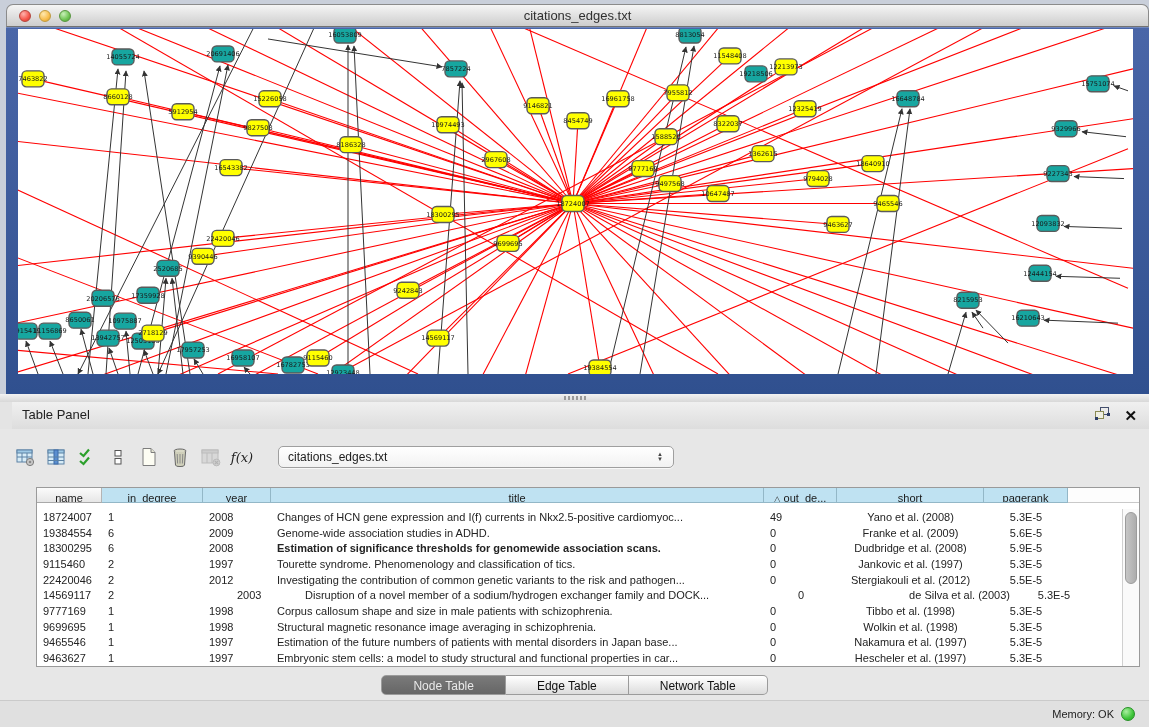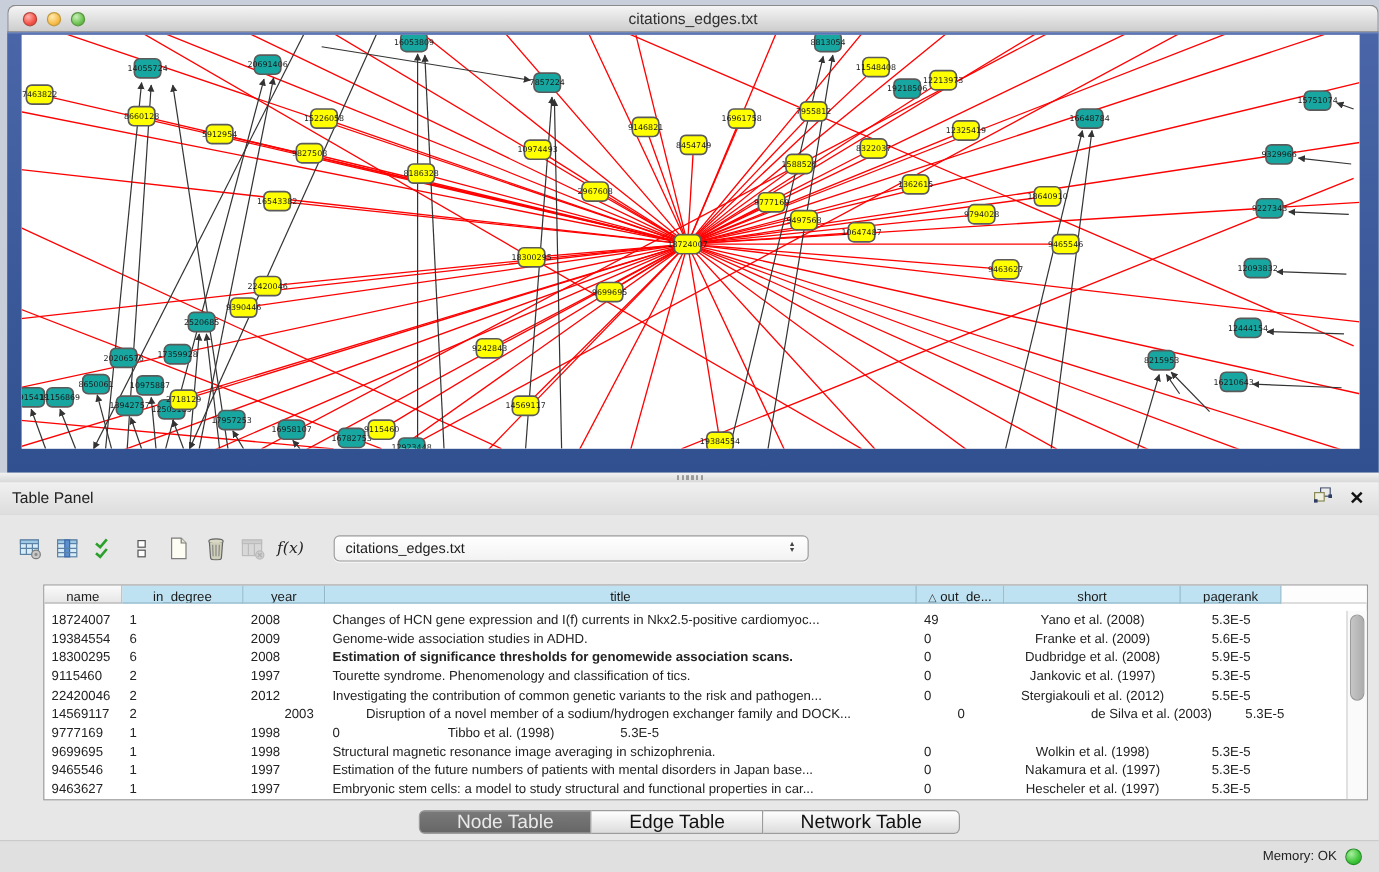--- a/index.html
+++ b/index.html
@@ -24,21 +24,21 @@
     background:linear-gradient(#4a66a8,#30508f);box-shadow:inset 0 1px 0 #6e86bd;padding-left:36px;}
   .canvas{position:absolute;left:12px;right:16px;top:2px;bottom:20px;background:#ffffff;overflow:hidden;}
   .canvas svg{display:block;width:100%;height:100%;}
   .graph-label{font-family:"DejaVu Sans",sans-serif;}
 
   
   .table-panel{position:absolute;left:0;right:0;top:394px;bottom:0;background:#e4e4e4;}
   .splitter{position:absolute;left:0;right:0;top:0;height:8px;background:linear-gradient(#f2f2f2,#d8d8d8);cursor:row-resize;}
   .splitter .grip{position:absolute;left:50%;top:2px;width:22px;height:4px;margin-left:-11px;
      background:repeating-linear-gradient(90deg,#9a9a9a 0 2px,transparent 2px 4px);}
-  .panel-header{position:absolute;left:0;right:0;top:8px;height:27px;
+  .panel-header{position:absolute;left:12px;right:0;top:8px;height:27px;
     background:linear-gradient(#f0f0f0,#dddddd);border-bottom:1px solid #c2c2c2;}
   .panel-title{position:absolute;left:10px;top:0;line-height:26px;font-size:13px;color:#222;}
   .panel-header-icons{position:absolute;right:12px;top:0;height:26px;display:flex;align-items:center;gap:14px;}
   .close-x{font-size:15px;font-weight:bold;color:#111;cursor:pointer;line-height:1;}
   .panel-body{position:absolute;left:0;right:0;top:35px;bottom:27px;background:#e7e7e7;}
 
   
   .toolbar{position:absolute;left:14px;top:16px;height:24px;display:flex;align-items:center;gap:9px;}
   .toolbtn{width:22px;height:22px;border:none;background:transparent;padding:0;margin:0;
      display:flex;align-items:center;justify-content:center;cursor:pointer;}
@@ -64,21 +64,21 @@
   .trow{display:flex;height:15.7px;align-items:center;cursor:default;}
   .tcell{box-sizing:border-box;font-size:11px;color:#232323;white-space:nowrap;overflow:hidden;
      padding:0 2px 0 6px;flex:0 0 auto;}
   .tcell.center{text-align:center;padding-left:2px;}
   .tbl-scroll{position:absolute;right:0;top:21px;bottom:0;width:16px;background:#fafafa;border-left:1px solid #d0d0d0;}
   .tbl-scroll .thumb{position:absolute;left:2px;right:2px;top:3px;height:70px;border-radius:6px;
      background:linear-gradient(90deg,#c6c6c6,#adadad);border:1px solid #9b9b9b;}
 
   
   .tabs{position:absolute;left:0;right:0;top:246px;display:flex;justify-content:center;}
-  .seg{height:20px;line-height:20px;font-size:16px;padding:0 31px;color:#111;cursor:pointer;
+  .seg{height:20px;line-height:20px;font-size:12px;padding:0 31px;color:#111;cursor:pointer;
      background:linear-gradient(#ffffff,#dcdcdc);border:1px solid #9b9b9b;border-left:none;box-sizing:border-box;}
   .seg:first-child{border-left:1px solid #9b9b9b;border-radius:5px 0 0 5px;}
   .seg:last-child{border-radius:0 5px 5px 0;}
   .seg.sel{background:linear-gradient(#7a7a7a,#666666);color:#e9e9e9;}
 
   
   .statusbar{position:absolute;left:0;right:0;bottom:0;height:27px;background:#e0e0e0;
      border-top:1px solid #cacaca;display:flex;align-items:center;justify-content:flex-end;
      gap:7px;padding-right:14px;box-sizing:border-box;}
   .mem-label{font-size:11px;color:#222;}
@@ -640,20 +640,21 @@
               <div class="tcell" style="width: 68px; margin-left: 28px;">2003</div>
               <div class="tcell" style="width: 493px;">Disruption of a novel member of a sodium/hydrogen exchanger family and DOCK...</div>
               <div class="tcell" style="width: 73px;">0</div>
               <div class="tcell center" style="width: 147px; text-align: right;">de Silva et al. (2003)</div>
               <div class="tcell center" style="width: 84px;">5.3E-5</div>
             </div>
             <div class="trow">
               <div class="tcell" style="width: 65px;">9777169</div>
               <div class="tcell" style="width: 101px;">1</div>
               <div class="tcell" style="width: 68px;">1998</div>
+              <div class="tcell" style="width: 493px;">Corpus callosum shape and size in male patients with schizophrenia.</div>
               <div class="tcell" style="width: 73px;">0</div>
               <div class="tcell center" style="width: 147px;">Tibbo et al. (1998)</div>
               <div class="tcell center" style="width: 84px;">5.3E-5</div>
             </div>
             <div class="trow">
               <div class="tcell" style="width: 65px;">9699695</div>
               <div class="tcell" style="width: 101px;">1</div>
               <div class="tcell" style="width: 68px;">1998</div>
               <div class="tcell" style="width: 493px;">Structural magnetic resonance image averaging in schizophrenia.</div>
               <div class="tcell" style="width: 73px;">0</div>

